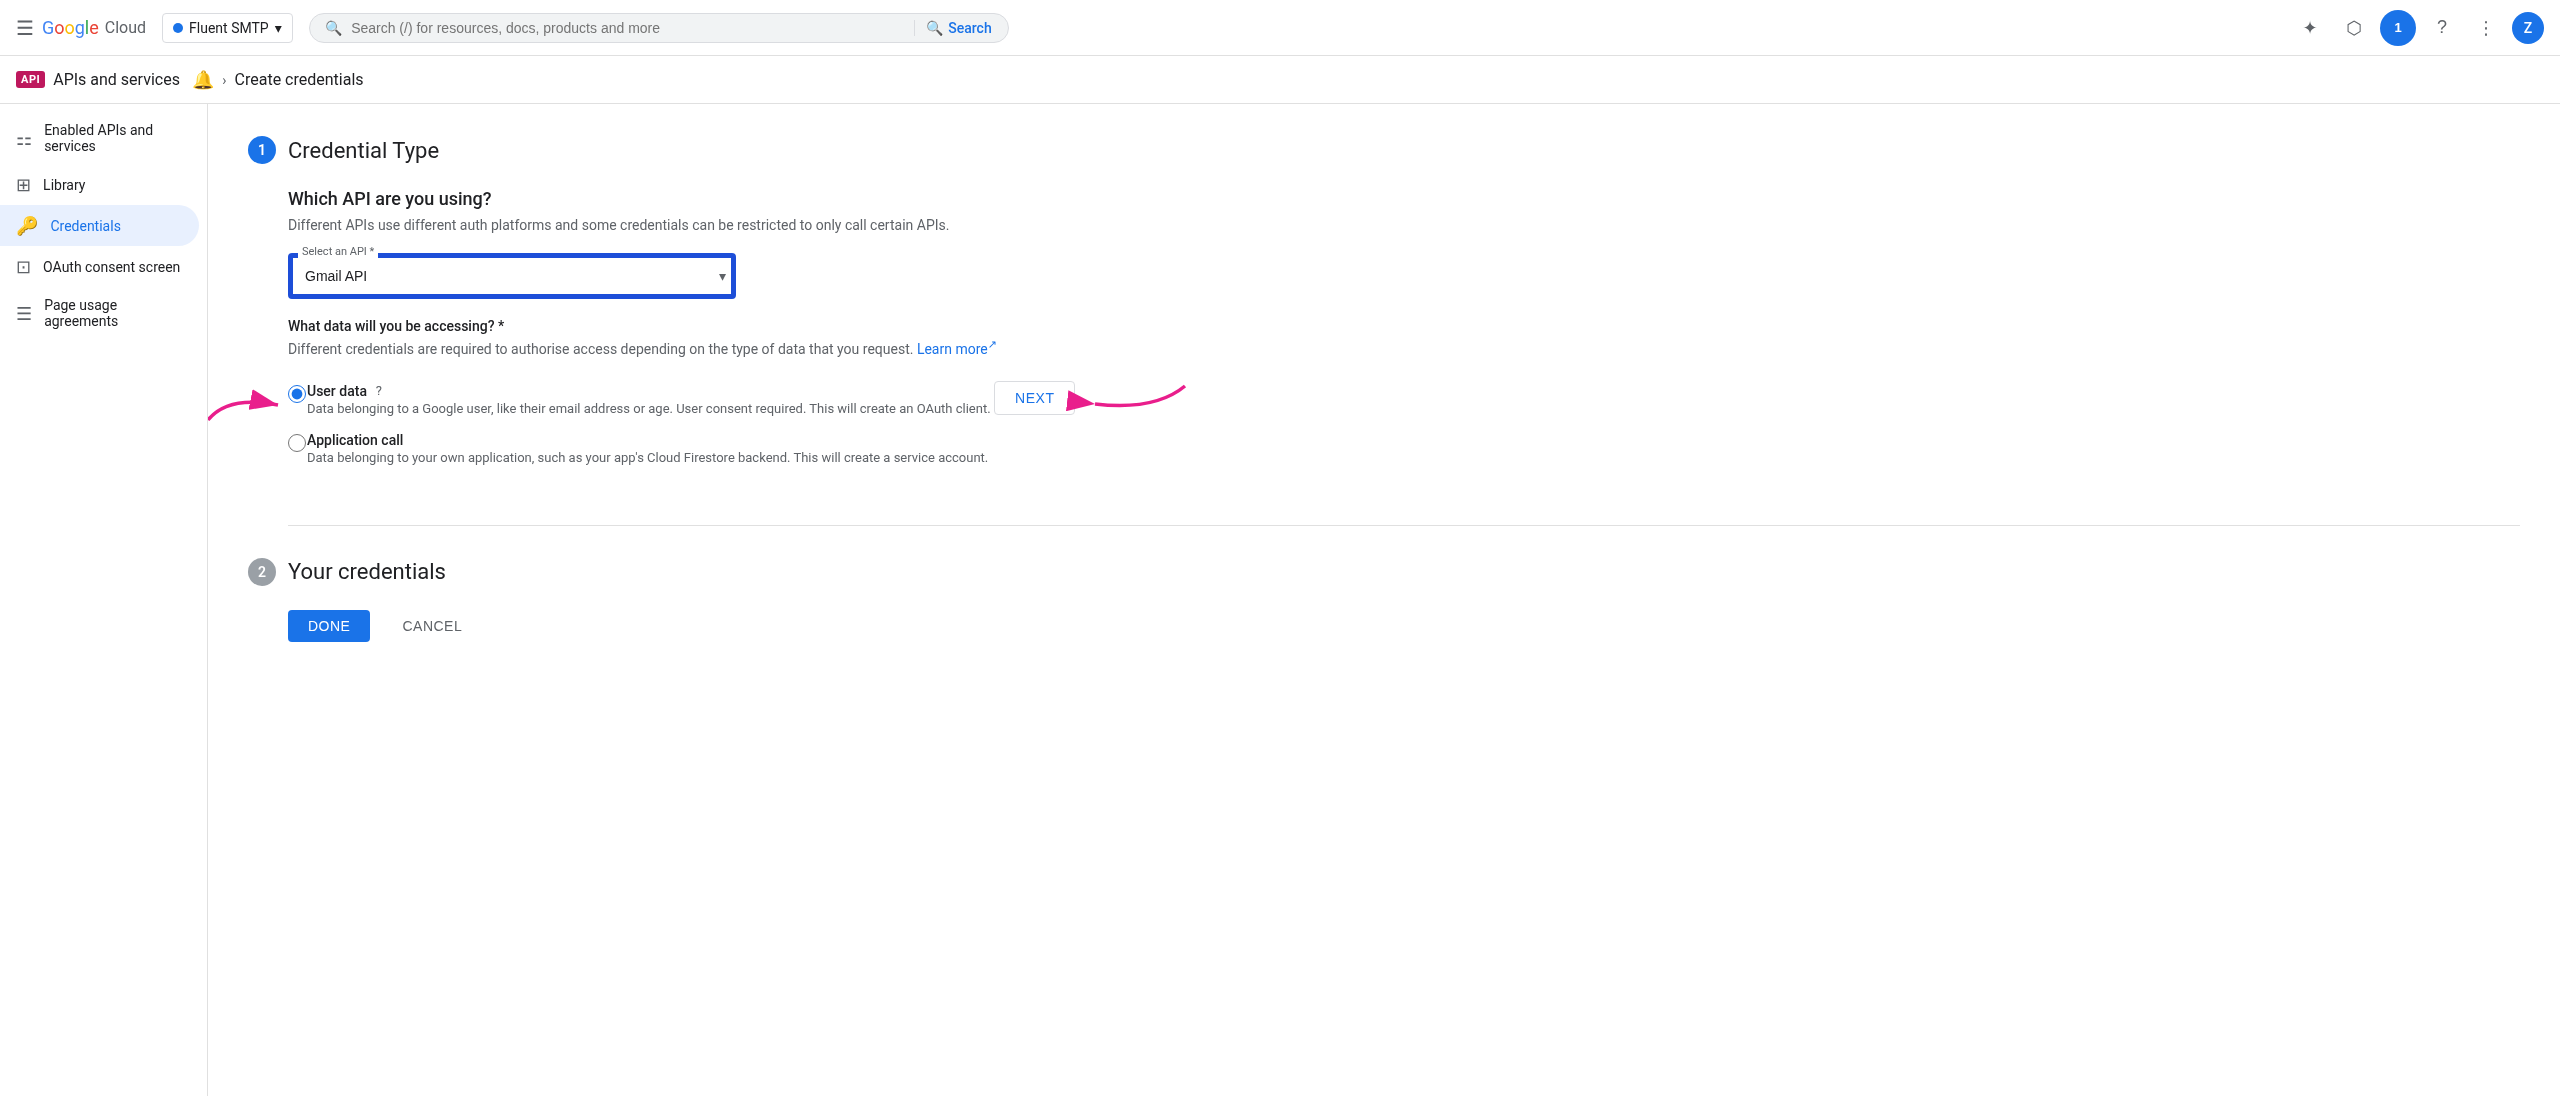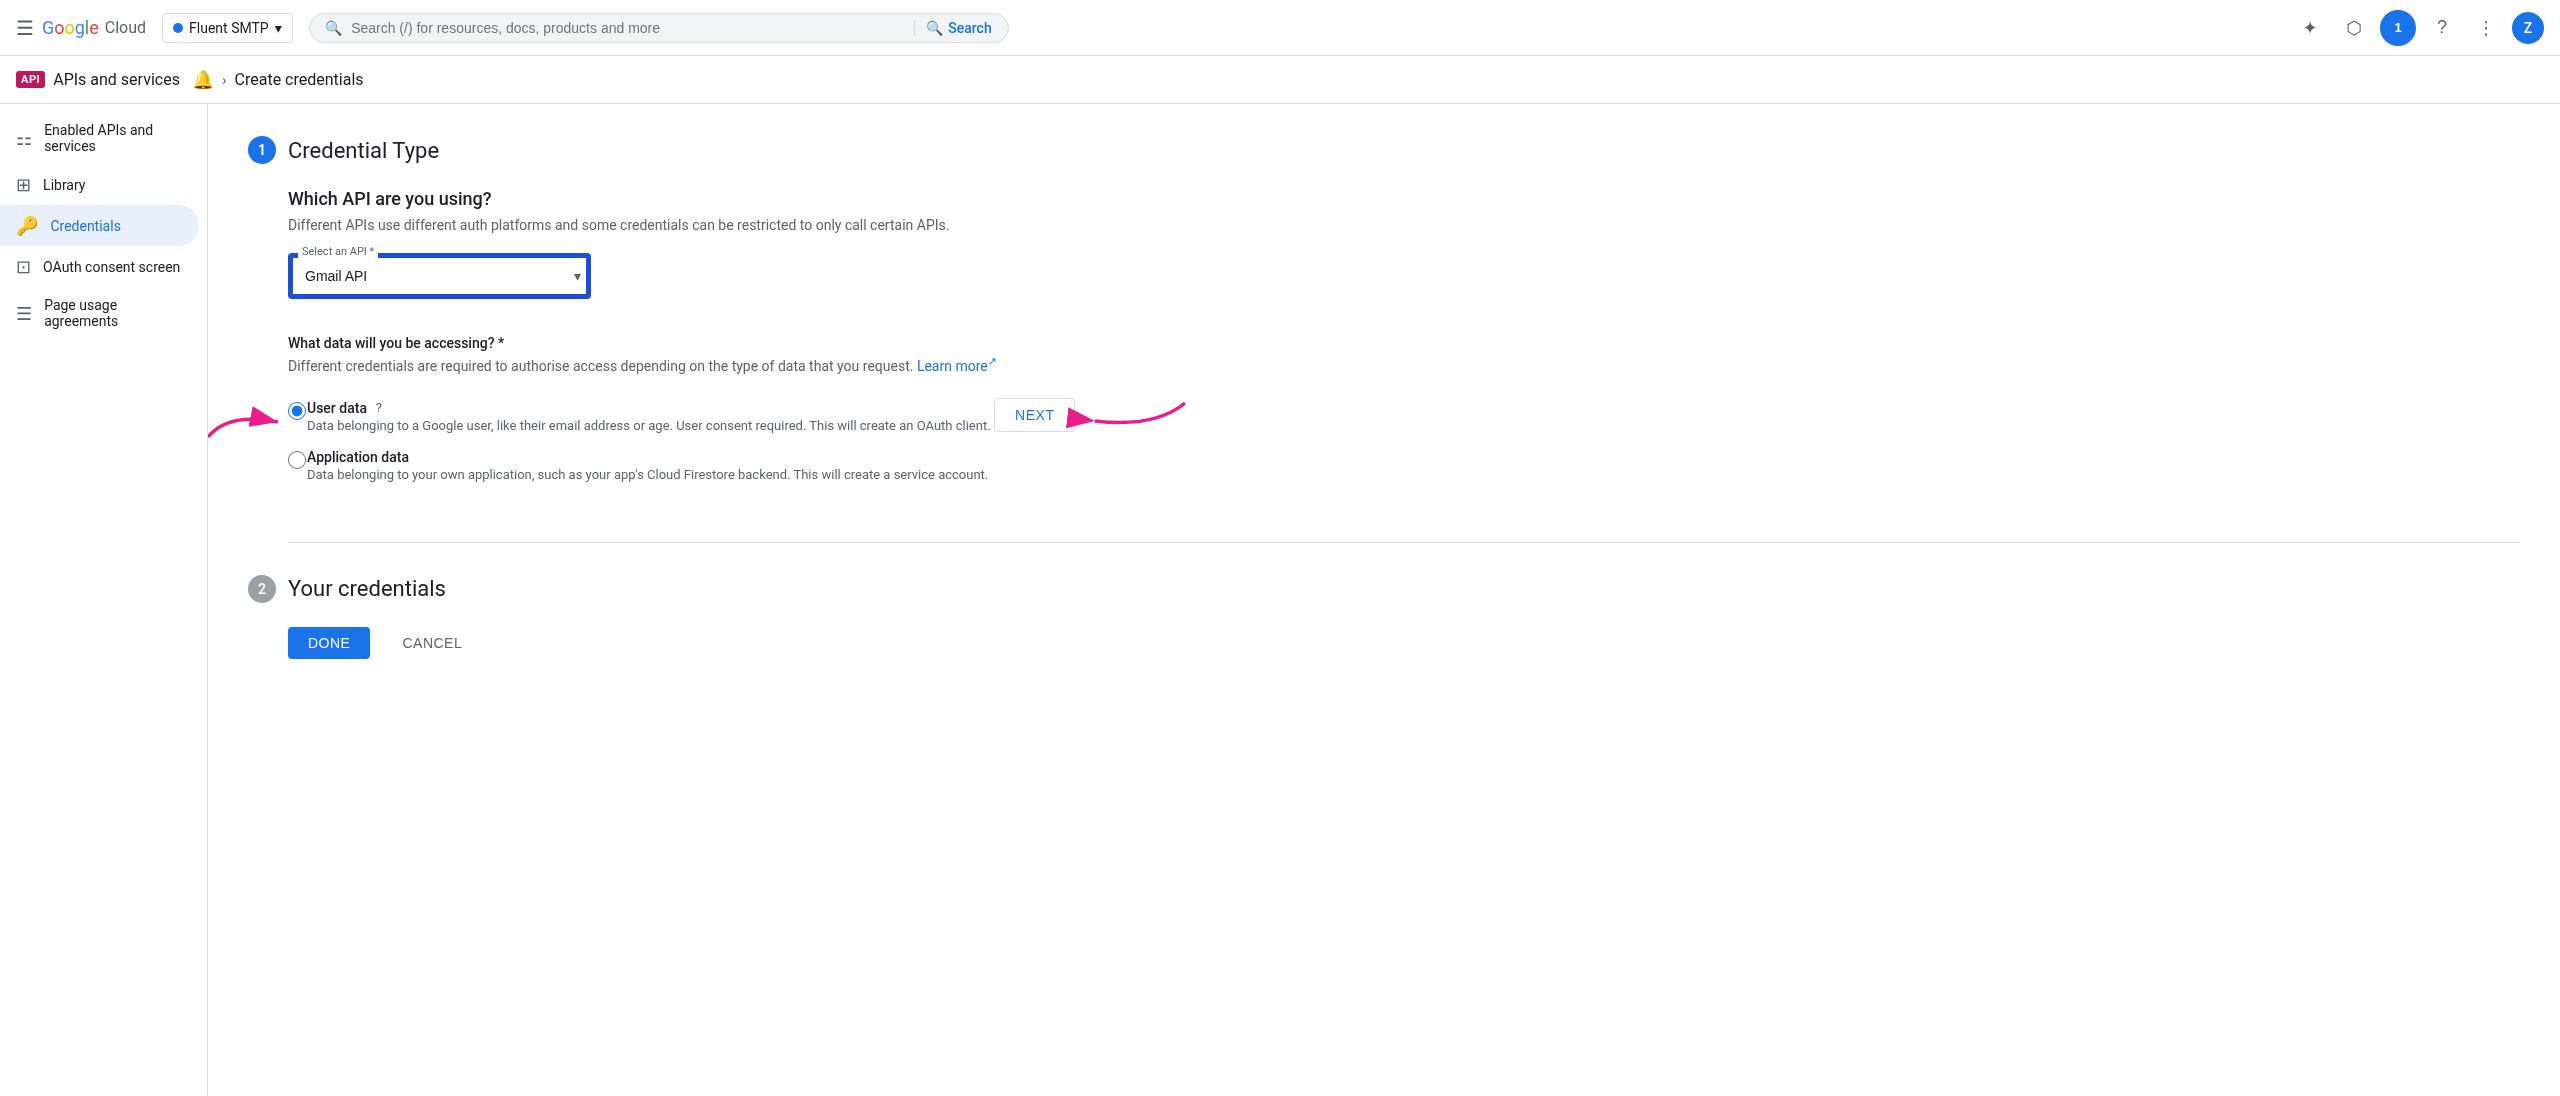--- a/index.html
+++ b/index.html
@@ -134,21 +134,21 @@
 
     .section-content {
       margin-left: 40px;
       padding-bottom: 32px;
       border-bottom: 1px solid #e0e0e0;
     }
 
     .subsection-title { font-size: 18px; font-weight: 500; margin-bottom: 8px; }
     .subsection-desc { font-size: 14px; color: #5f6368; margin-bottom: 20px; }
     .api-select-wrapper {
-      position: relative; width: 303px; margin-bottom: 36px;
+      position: relative; width: 448px; margin-bottom: 19px;
     }
     .api-select {
       width: 100%; padding: 10px 36px 10px 12px;
       border: 5px solid #1d4ed8; border-radius: 4px;
       font-size: 14px; color: #202124;
       appearance: none; background: #fff; cursor: pointer;
       outline: none;
     }
     .select-arrow {
       position: absolute; right: 10px; top: 50%;
@@ -333,21 +333,21 @@
                 <span class="radio-label">User data</span>
                 <span class="help-icon" title="Help">?</span>
               </div>
               <div class="radio-desc">Data belonging to a Google user, like their email address or age. User consent required. This will create an OAuth client.</div>
             </div>
           </div>
 
           <div class="radio-option">
             <input type="radio" class="radio-input" name="data-type" style="">
             <div>
-              <span class="radio-label">Application data</span>
+              <span class="radio-label">Application call</span>
               <div class="radio-desc">Data belonging to your own application, such as your app's Cloud Firestore backend. This will create a service account.</div>
             </div>
           </div>
         </div>
       </div>
 
       
       <div style="position: relative; display: inline-block; margin-top: 8px;">
         
         <svg style="position:absolute; right:-120px; top:-5px; pointer-events:none;" width="130" height="55" viewBox="0 0 130 55">

